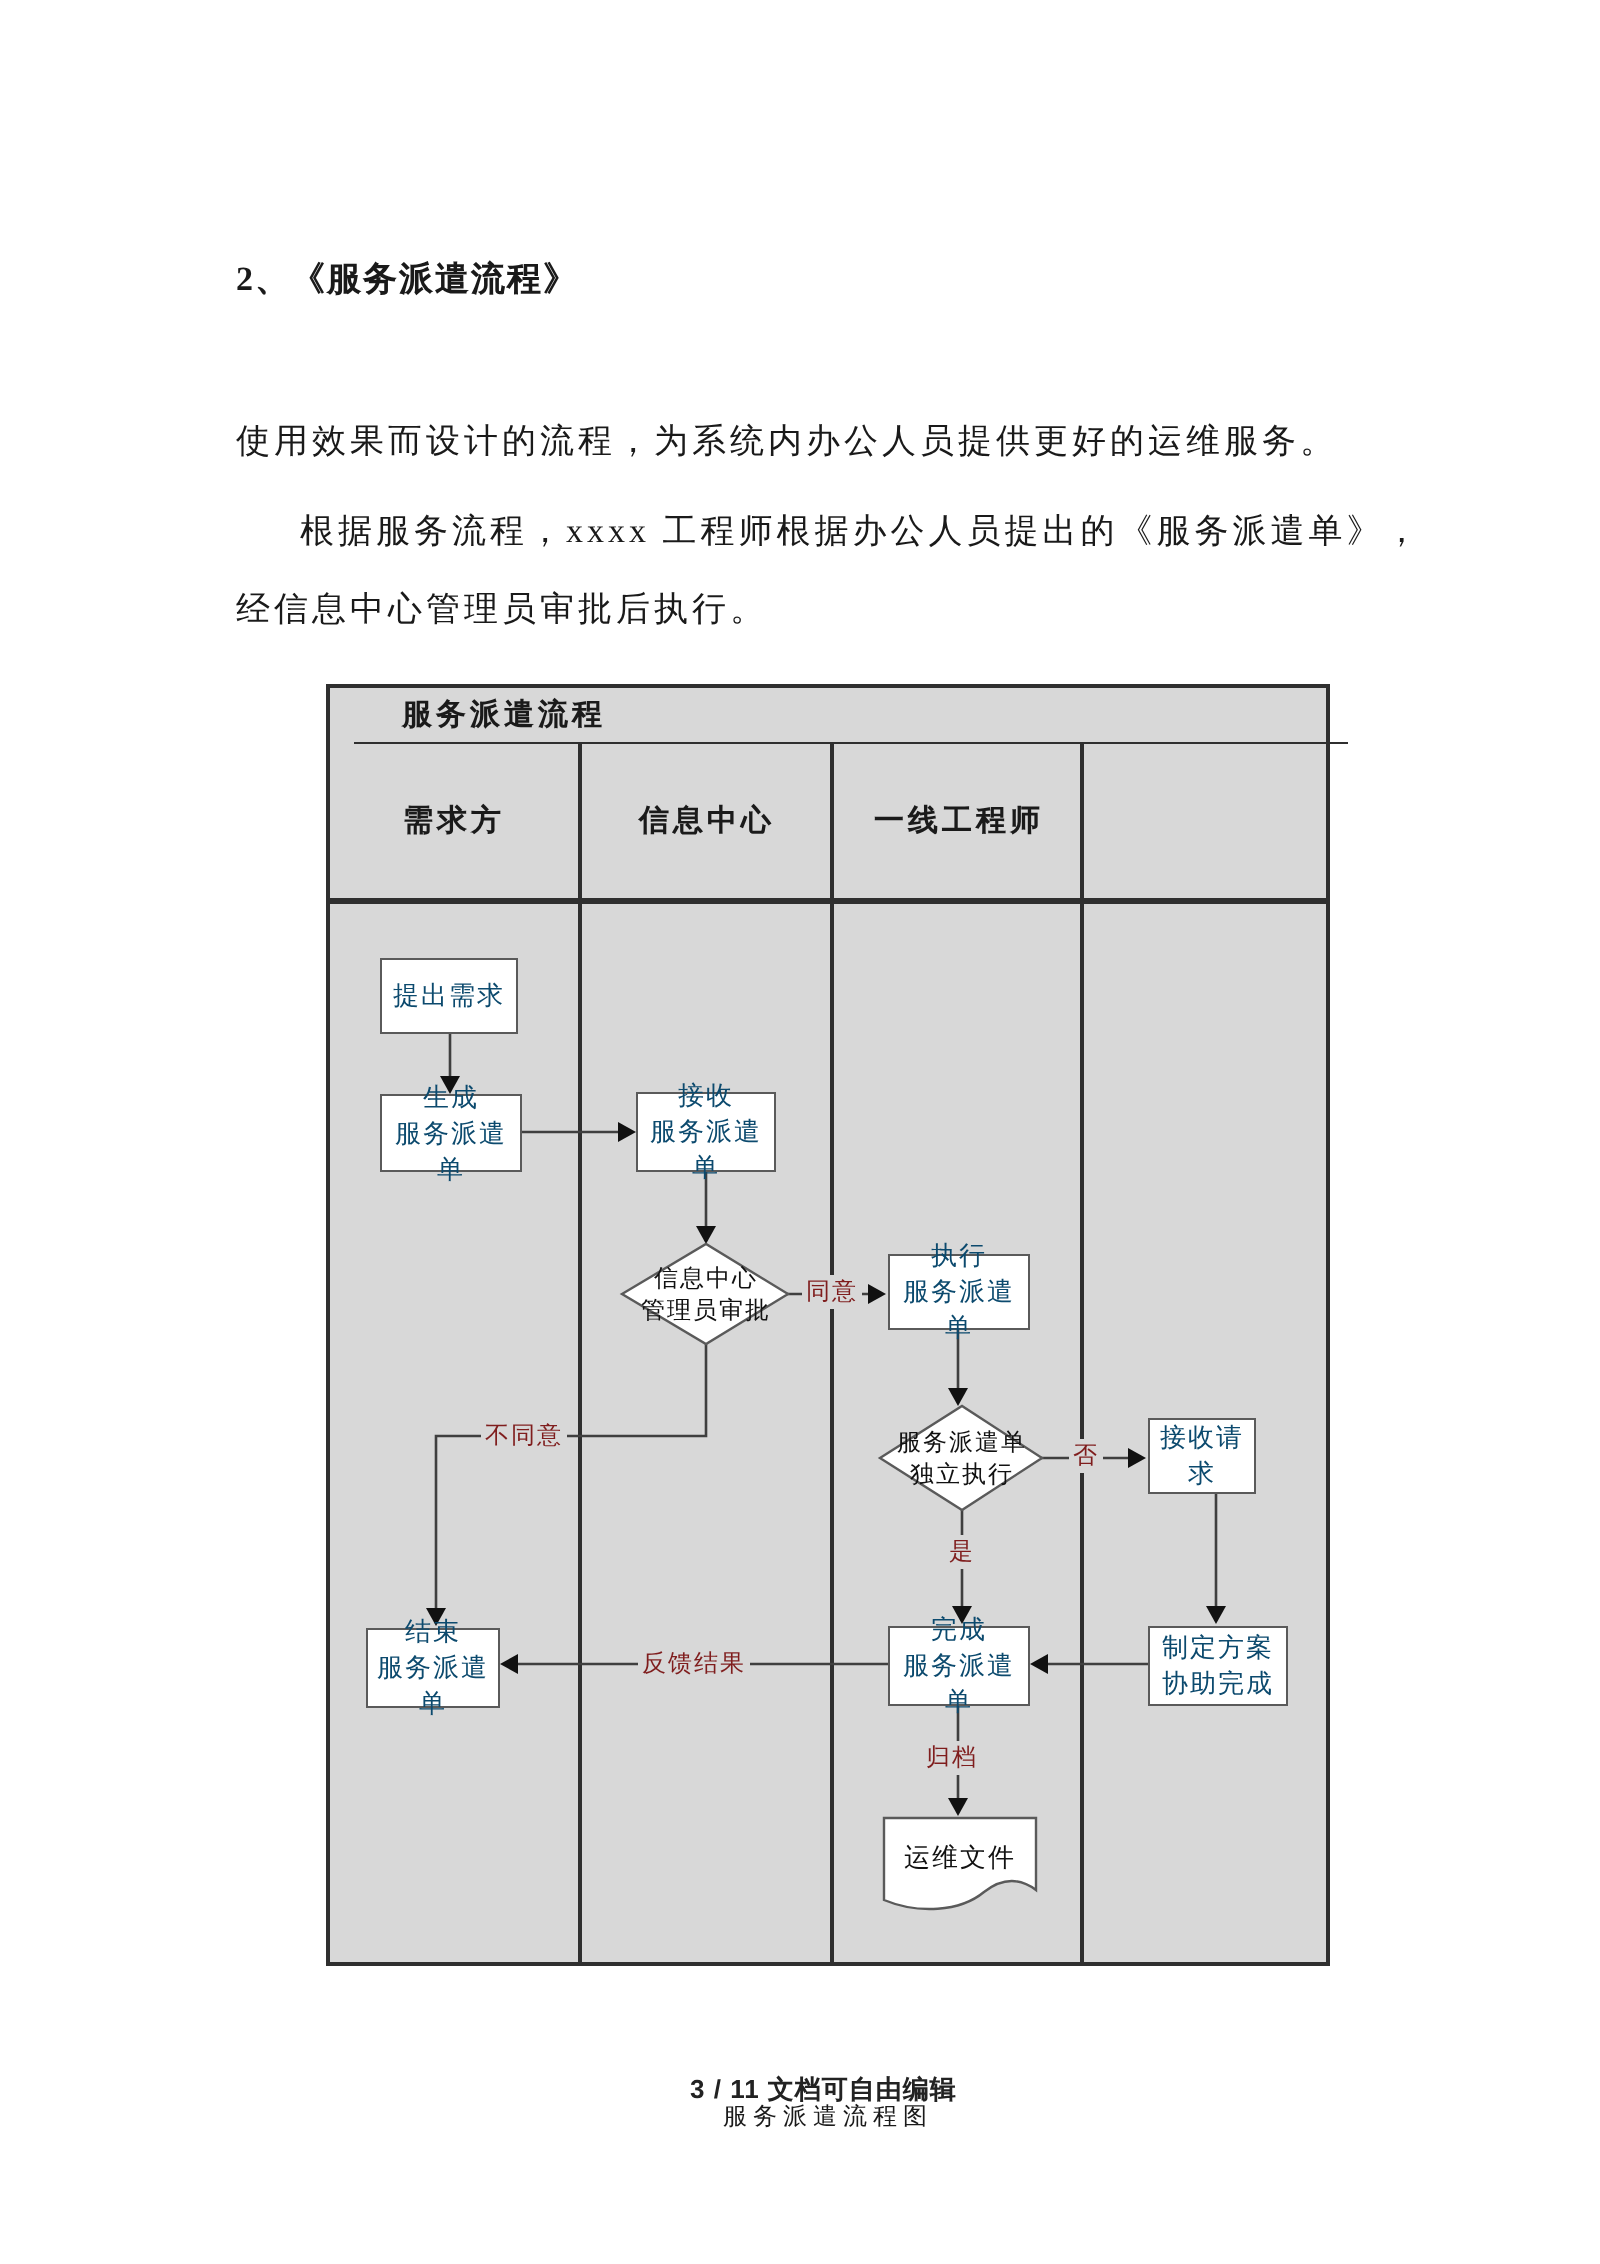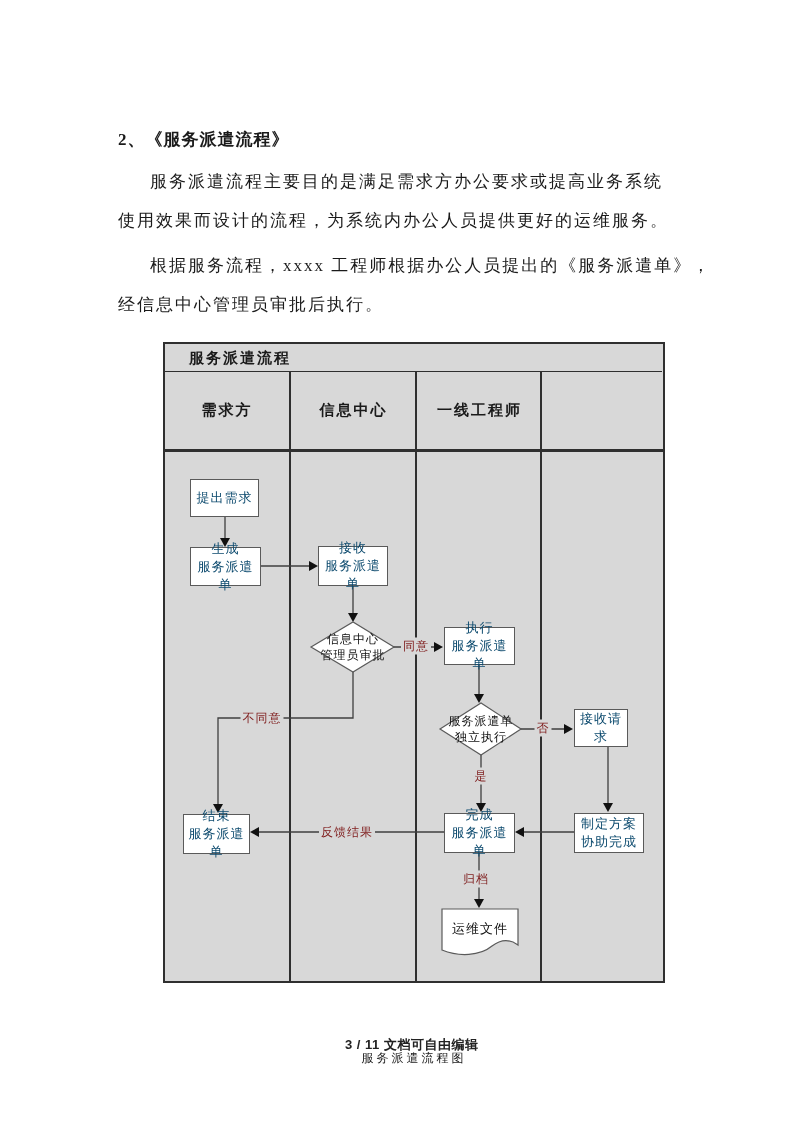--- a/index.html
+++ b/index.html
@@ -14,21 +14,21 @@
   .body-line{
     left:118px;font-size:17px;letter-spacing:2px;white-space:nowrap;line-height:25px;
   }
   .indented{left:150px;}
   
   .chart{
     left:163px;top:342px;width:502px;height:641px;background:#d8d8d8;
     border:2px solid #2f2f2f;box-sizing:border-box;
   }
   .chart-title{
-    left:0;top:0;width:497px;height:28px;line-height:28px;padding-left:24px;box-sizing:border-box;
+    left:12px;top:0;width:497px;height:28px;line-height:28px;padding-left:24px;box-sizing:border-box;
     font-size:15px;font-weight:bold;border-bottom:1px solid #2f2f2f;letter-spacing:2px;
   }
   .lane-header{
     top:28px;height:77px;display:flex;align-items:center;justify-content:center;
     font-size:15px;font-weight:bold;letter-spacing:2px;
   }
   .lane-header-bottom{left:0;top:105px;width:498px;height:3px;background:#2f2f2f;}
   .lane-divider{top:28px;width:2px;height:609px;background:#2f2f2f;}
   .flow-node{
     background:#ffffff;border:1px solid #5a5a5a;box-sizing:border-box;
@@ -54,21 +54,20 @@
     font-size:13px;font-weight:600;letter-spacing:0.5px;color:#222;white-space:nowrap;
   }
 </style>
 </head>
 <body>
 
 <div class="page">
 
   <div class="abs doc-heading">2、《服务派遣流程》</div>
 
-  <div class="abs body-line indented" style="top:169px;">服务派遣流程主要目的是满足需求方办公要求或提高业务系统</div>
   <div class="abs body-line" style="top:208px;">使用效果而设计的流程，为系统内办公人员提供更好的运维服务。</div>
   <div class="abs body-line indented" style="top:253px;">根据服务流程，xxxx 工程师根据办公人员提出的《服务派遣单》，</div>
   <div class="abs body-line" style="top:292px;">经信息中心管理员审批后执行。</div>
 
   <div class="abs chart">
 
     <div class="abs chart-title">服务派遣流程</div>
 
     <div class="abs lane-header" style="left:0;width:124px;">需求方</div>
     <div class="abs lane-header" style="left:126px;width:125px;">信息中心</div>

